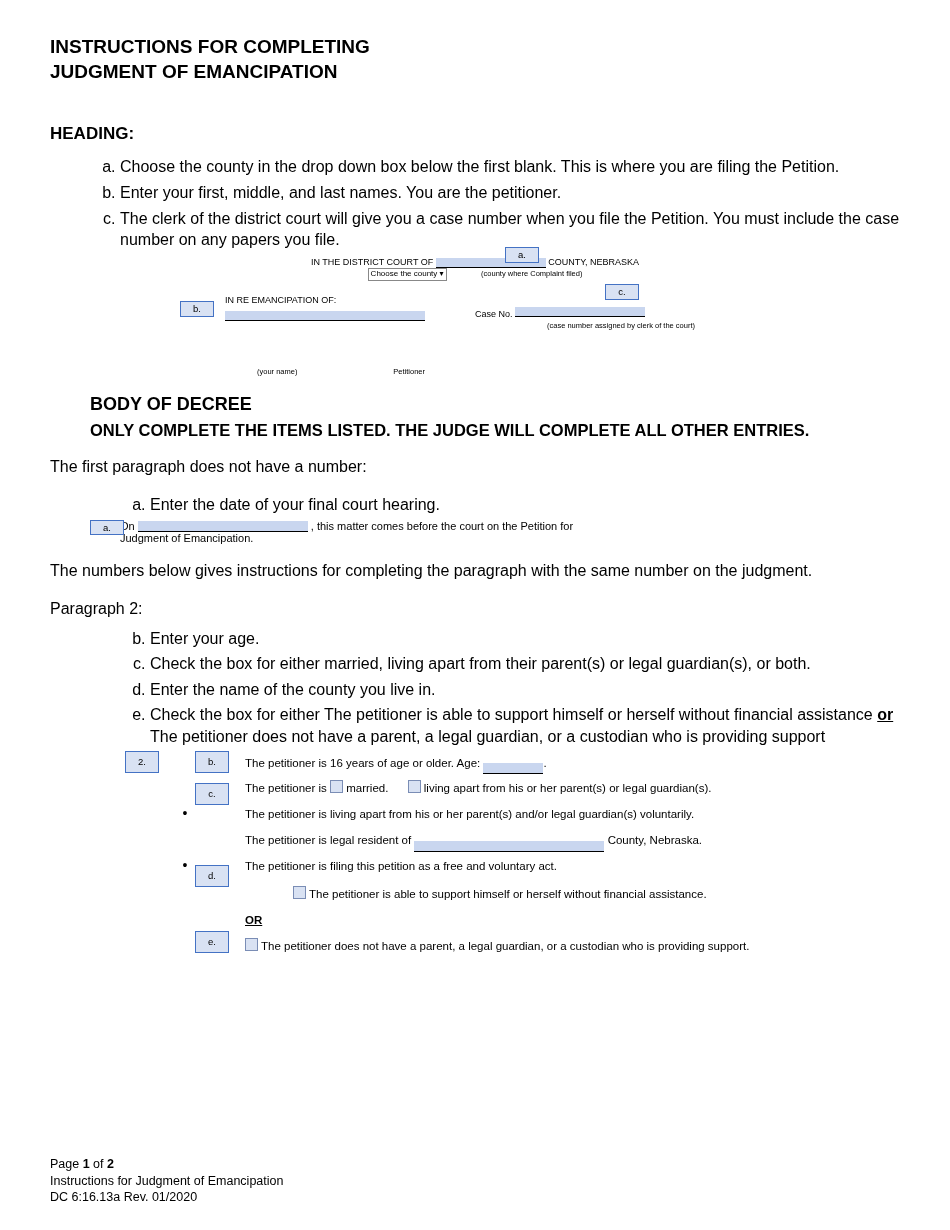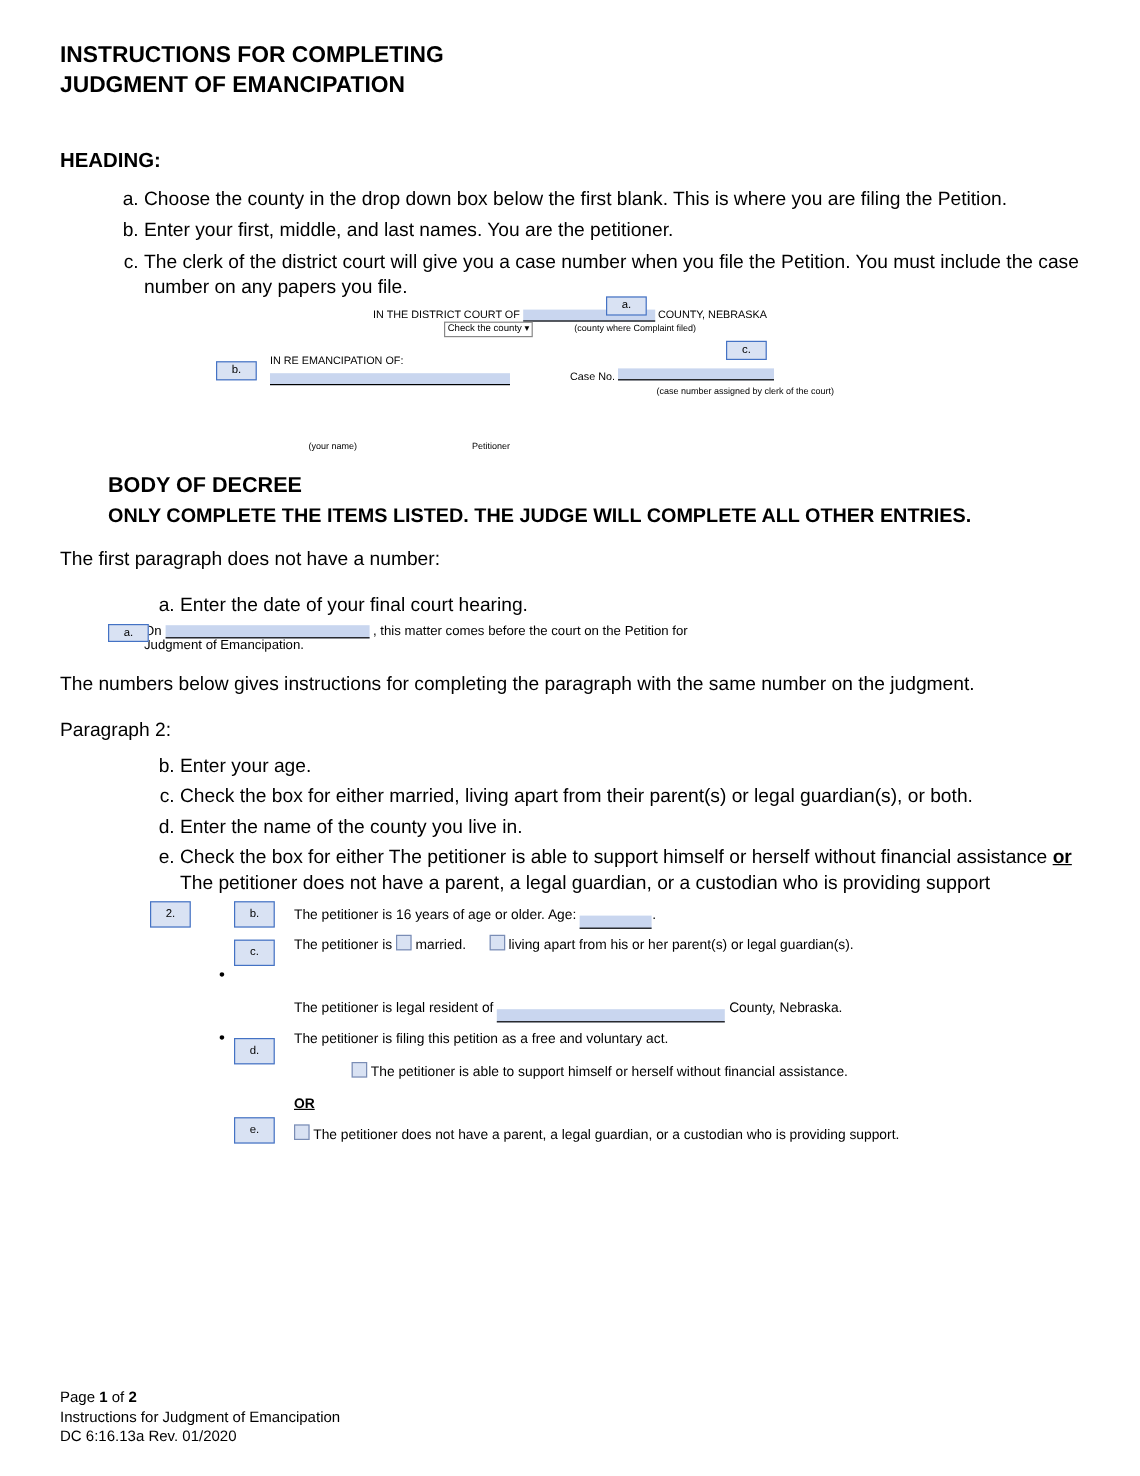--- a/index.html
+++ b/index.html
@@ -126,21 +126,21 @@
 <div class="form-heading-box">
   <span class="callout ha">a.</span>
   <span class="callout hb">b.</span>
   <span class="callout hc">c.</span>
 
   <div class="row1">
     <span>IN THE  DISTRICT COURT OF</span>
     <span class="blank"></span>
     <span>COUNTY, NEBRASKA</span><br>
     <span class="sel">
-      <span>Check the county</span> ▾
+      <span>Choose the county</span> ▾
     </span>
     <span class="cap">(county where Complaint filed)</span>
   </div>
 
   <div class="row2">
     <div class="left">
       <span>IN RE EMANCIPATION OF:</span>
       <span class="nameblank"></span>
       <div style="display:flex;justify-content:space-between;width:200px;margin-top:46px;">
         <span class="cap">(your name)</span>
@@ -211,20 +211,21 @@
       <span class="chk"></span>
       <span>married.</span>
       &nbsp;&nbsp;&nbsp;&nbsp;
       <span class="chk"></span>
       <span>living apart from his or her parent(s) or legal guardian(s).</span>
     </div>
   </div>
 
   <div class="row">
     <div class="bullet-col"><span class="dot">•</span></div>
+    <div class="txt-col" style="margin-left:40px;">The petitioner is living apart from his or her parent(s) and/or legal guardian(s) voluntarily.</div>
   </div>
 
   <div class="row">
     <div class="bullet-col"></div>
     <div class="txt-col" style="margin-left:40px;">
       <span>The petitioner is legal resident of</span>
       <span class="fblank" style="width:190px;"></span>
       <span> County, Nebraska.</span>
     </div>
   </div>

